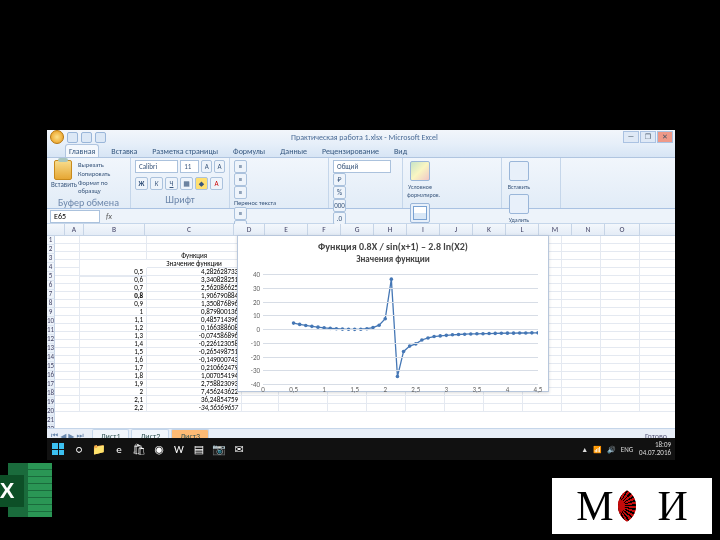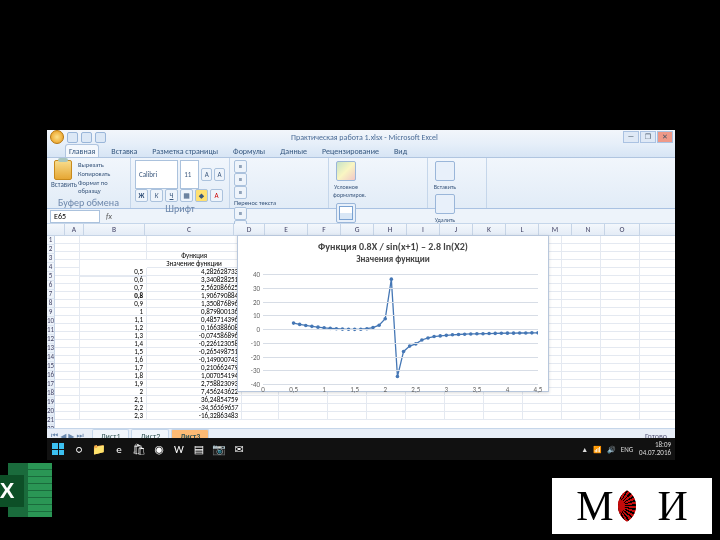--- a/index.html
+++ b/index.html
@@ -18,21 +18,21 @@
   .ribtabs span.active { background:#f4f8fd; border:1px solid #b0c5e0; border-bottom:none; border-radius:3px 3px 0 0; }
   .ribbon { height:50px; background:linear-gradient(#f1f6fc,#e2ecf7); border-bottom:1px solid #aac2e2; display:flex; font-size:7px; color:#39567c; }
   .rgrp { border-right:1px solid #c5d6ea; padding:2px 4px; display:flex; flex-direction:column; justify-content:space-between; }
   .rgrp .lbl { text-align:center; color:#6d87ab; font-size:10px; }
   .paste { width:24px; text-align:center; }
   .paste .ic { width:16px; height:18px; margin:0 auto; background:linear-gradient(#f7dc8c,#e6a734); border:1px solid #c88a1c; border-radius:2px; position:relative; }
   .paste .ic:after { content:""; position:absolute; left:3px; top:-3px; width:10px; height:4px; background:#a9c6bd; border-radius:2px; }
   .clip { width:48px; }
   .fontg { width:90px; }
   .fontg .row { display:flex; gap:2px; align-items:center; }
-  .sel { background:#fff; border:1px solid #abc2dd; height:11px; line-height:11px; padding:8px 3px; }
+  .sel { background:#fff; border:1px solid #abc2dd; height:11px; line-height:11px; padding:0 3px; }
   .mini { width:11px; height:11px; background:#eef4fb; border:1px solid #abc2dd; text-align:center; line-height:11px; font-size:7px; border-radius:2px; }
   .bold { font-weight:bold; }
   .ital { font-style:italic; }
   .und { text-decoration:underline; }
   .alig { width:90px; }
   .numg { width:65px; }
   .stlg { width:90px; display:flex; gap:4px; align-items:flex-start; padding-top:3px; }
   .bigbtn { width:26px; text-align:center; }
   .bigic { width:18px; height:18px; margin:0 auto 2px; border:1px solid #9ab6d9; background:#e8f0fa; border-radius:2px; position:relative; }
   .bigic.cf { background:linear-gradient(135deg,#c7e3c7,#f9f6c2,#f1c7c7); }
@@ -60,21 +60,21 @@
   .chart { position:absolute; left:190px; top:11px; width:310px; height:155px; background:#fff; border:1px solid #b8c7dc; box-shadow:0 1px 3px rgba(0,0,0,.15); }
   .chart .ct { text-align:center; font-weight:bold; font-size:10px; color:#444; padding-top:4px; }
   .chart .cs { text-align:center; font-weight:bold; font-size:9px; color:#444; }
   .plot { position:absolute; left:25px; top:38px; width:275px; height:110px; }
   .gridline { position:absolute; left:0; right:0; height:1px; background:#d7dde6; }
   .ylab { position:absolute; left:-20px; width:17px; text-align:right; font-size:7px; color:#666; transform:translateY(-50%); }
   .xlab { position:absolute; bottom:-10px; font-size:7px; color:#666; transform:translateX(-50%); }
   .chartsvg { position:absolute; left:0; top:0; width:100%; height:100%; }
   .tabs { height:13px; background:#e8eef7; border-top:1px solid #c5d6ea; display:flex; align-items:center; font-size:8px; padding-left:20px; gap:2px; }
   .tabs .t { padding:1px 8px; background:#f1f5fb; border:1px solid #c5d6ea; border-bottom:none; border-radius:2px 2px 0 0; color:#355; }
-  .tabs .t.on { background:#fdba74; font-weight:bold; }
+  .tabs .t.on { background:#fdba74; font-weight:normal; }
   
   .taskbar { position:absolute; left:47px; top:438px; width:628px; height:22px; background:#111; display:flex; align-items:center; }
   .tb-start { width:22px; height:22px; display:flex; align-items:center; justify-content:center; }
   .winic { width:12px; height:12px; display:grid; grid-template:1fr 1fr/1fr 1fr; gap:1px; }
   .winic span:nth-child(1){background:#3cc0f0}.winic span:nth-child(2){background:#3cc0f0}.winic span:nth-child(3){background:#3cc0f0}.winic span:nth-child(4){background:#3cc0f0}
   .tb-ic { width:20px; height:22px; display:flex; align-items:center; justify-content:center; color:#fff; font-size:11px; }
   .tb-right { margin-left:auto; display:flex; align-items:center; gap:6px; padding-right:4px; color:#ddd; font-size:7px; }
   .tb-clock { text-align:right; line-height:8px; }
   
   .xlogo { position:absolute; left:8px; top:450px; width:90px; height:80px; display:flex; align-items:center; }
@@ -159,20 +159,31 @@
         <div class="mini">≡</div>
         <div style="font-size:6.5px">Перенос текста</div>
       </div>
       <div class="row">
         <div class="mini">≡</div>
         <div class="mini">≡</div>
         <div class="mini">≡</div>
         <div style="font-size:6px">Объединить и поместить в центре</div>
       </div>
       <div class="lbl">Выравнивание</div>
+    </div>
+    <div class="rgrp numg">
+      <div class="sel" style="width:50px">Общий</div>
+      <div class="row">
+        <div class="mini">₽</div>
+        <div class="mini">%</div>
+        <div class="mini">000</div>
+        <div class="mini">.0</div>
+        <div class="mini">.0</div>
+      </div>
+      <div class="lbl">Число</div>
     </div>
     <div class="rgrp stlg">
       <div class="bigbtn">
             <div class="bigic cf"></div>
             <div style="font-size:6px">Условное форматиров.</div>
           </div>
       <div class="bigbtn">
             <div class="bigic tbl"></div>
             <div style="font-size:6px">Форматировать как таблицу</div>
           </div>
@@ -581,36 +592,20 @@
               <div class="cell" style="width: 32px;"></div>
               <div class="cell" style="width: 32px;"></div>
               <div class="cell" style="width: 32px;"></div>
               <div class="cell" style="width: 32px;"></div>
               <div class="cell" style="width: 32px;"></div>
             </div>
             <div class="crow">
               <div class="cell" style="width: 18px;"></div>
               <div class="cell r" style="width: 60px;">2,2</div>
               <div class="cell r" style="width: 88px; font-style: italic;">-34,56569657</div>
-              <div class="cell" style="width: 30px;"></div>
-              <div class="cell" style="width: 42px;"></div>
-              <div class="cell" style="width: 32px;"></div>
-              <div class="cell" style="width: 32px;"></div>
-              <div class="cell" style="width: 32px;"></div>
-              <div class="cell" style="width: 32px;"></div>
-              <div class="cell" style="width: 32px;"></div>
-              <div class="cell" style="width: 32px;"></div>
-              <div class="cell" style="width: 32px;"></div>
-              <div class="cell" style="width: 32px;"></div>
-              <div class="cell" style="width: 32px;"></div>
-            </div>
-            <div class="crow">
-              <div class="cell" style="width: 18px;"></div>
-              <div class="cell r" style="width: 60px;">2,3</div>
-              <div class="cell r" style="width: 88px;">-16,32863483</div>
               <div class="cell" style="width: 30px;"></div>
               <div class="cell" style="width: 42px;"></div>
               <div class="cell" style="width: 32px;"></div>
               <div class="cell" style="width: 32px;"></div>
               <div class="cell" style="width: 32px;"></div>
               <div class="cell" style="width: 32px;"></div>
               <div class="cell" style="width: 32px;"></div>
               <div class="cell" style="width: 32px;"></div>
               <div class="cell" style="width: 32px;"></div>
               <div class="cell" style="width: 32px;"></div>

